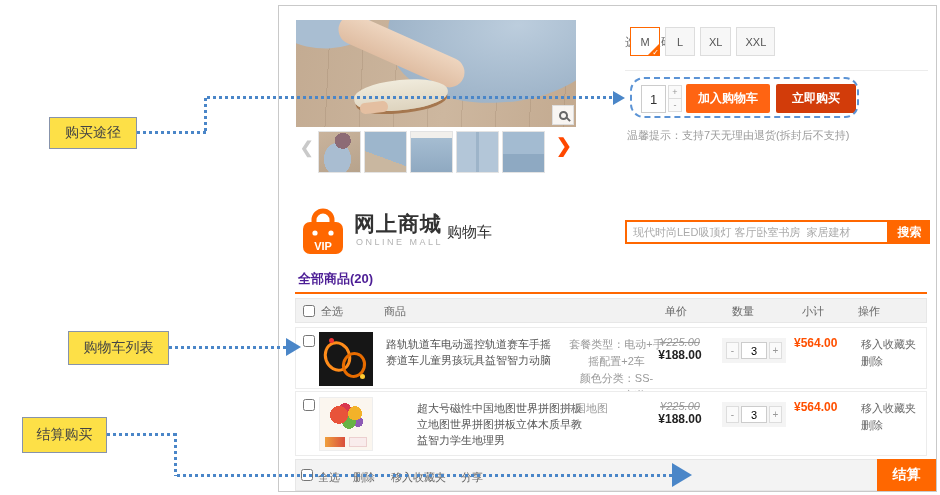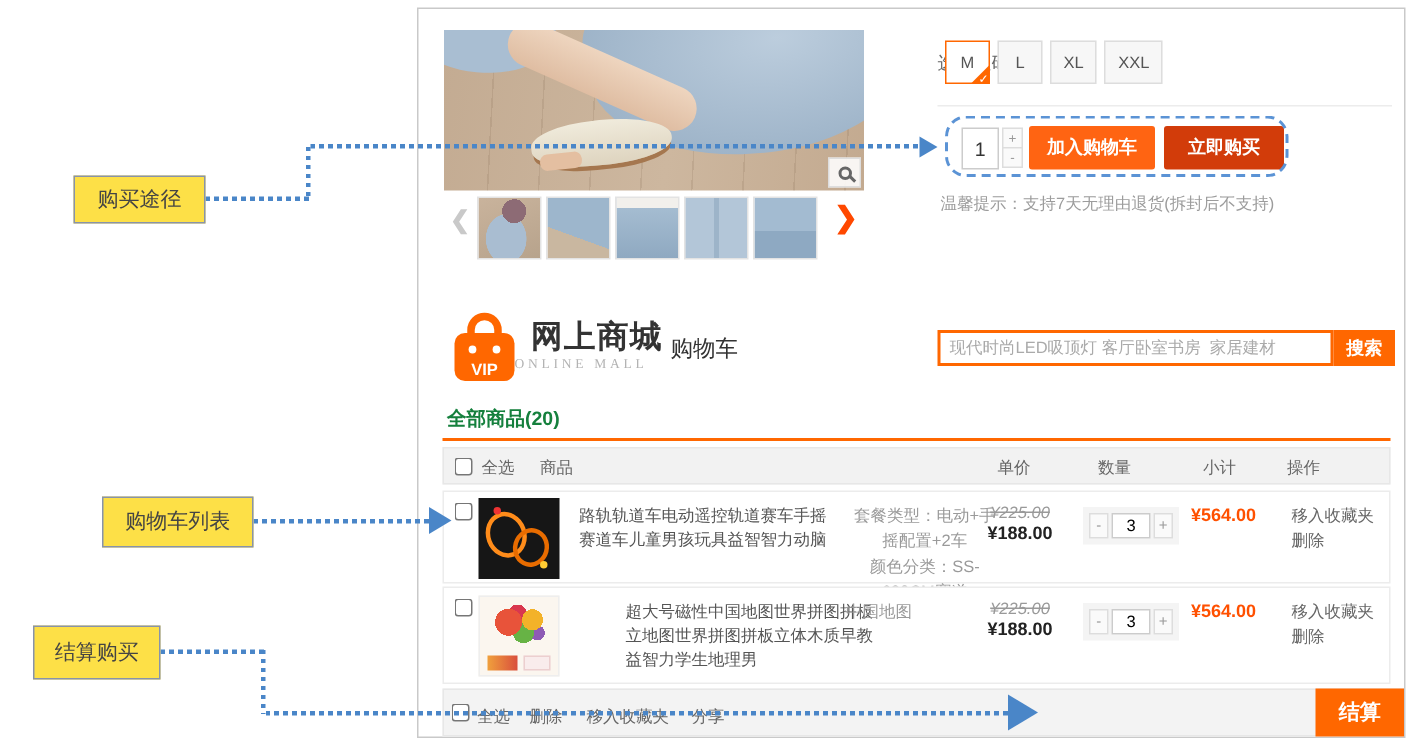--- a/index.html
+++ b/index.html
@@ -69,30 +69,30 @@
     font-size:9px; line-height:12px; text-align:center; cursor:pointer; }
   .spin div + div { margin-top:-1px; }
   .btn { border:none; color:#fff; font-size:12px; font-weight:bold; cursor:pointer; border-radius:2px;
     font-family:"Liberation Sans", sans-serif; }
   .btn-add { left:686px; top:84px; width:84px; height:29px; background:#ff6412; }
   .btn-buy { left:776px; top:84px; width:80px; height:29px; background:#d23c0a; }
   .tip { left:627px; top:128px; font-size:11px; color:#9c9c9c; }
 
   
   .logo-title { left:354px; top:210px; font-size:21px; font-weight:bold; color:#333; letter-spacing:1px; }
-  .logo-sub { left:343px; top:237px; font-size:9px; color:#b3b3b3; letter-spacing:2.5px;font-family:Liberation Serif, serif; }
+  .logo-sub { left:356px; top:237px; font-size:9px; color:#b3b3b3; letter-spacing:2.5px; }
   .cart-title { left:447px; top:223px; font-size:15px; color:#333; }
   .search-input { left:625px; top:220px; width:264px; height:24px; border:2px solid #ff6700;
     font-size:11px; color:#555; padding:0 6px; outline:none; }
   .search-input::placeholder { color:#aaa; }
   .search-btn { left:889px; top:220px; width:41px; height:24px; background:#ff6700;
     color:#fff; font-size:12px; font-weight:bold; border:none; cursor:pointer; }
 
   
-  .tab-all { left:298px; top:270px; font-size:13px; font-weight:bold; color:#15803d; cursor:pointer; }
+  .tab-all { left:298px; top:270px; font-size:13px; font-weight:bold; color:#4c1d95; cursor:pointer; }
   .tab-line { left:295px; top:292px; width:632px; height:2px; background:#ff6700; }
   .thead { left:295px; top:298px; width:632px; height:25px; background:#f2f2f2; border:1px solid #e7e7e7; }
   .hcell { position:absolute; top:5px; font-size:11px; color:#666; }
   input[type=checkbox] { width:12px; height:12px; margin:0; accent-color:#ff6700; cursor:pointer; }
 
   .row { width:632px; left:295px; background:#fff; border:1px solid #ececec; }
   .rtitle { font-size:11px; color:#555; line-height:16px; cursor:pointer; }
   .rsku { font-size:11px; color:#9a9a9a; line-height:17px; }
   .rprice-old { font-size:11px; color:#999; text-decoration:line-through;font-style:italic; }
   .rprice { font-size:12px; color:#222; font-weight:bold; }
@@ -196,21 +196,21 @@
   <div class="abs cart-title">购物车</div>
   <input class="abs search-input" placeholder="现代时尚LED吸顶灯 客厅卧室书房  家居建材" style="">
   <button class="abs search-btn">搜索</button>
 
   <div class="abs tab-all">全部商品(20)</div>
   <div class="abs tab-line"></div>
 
   <div class="abs thead">
     <input type="checkbox" class="abs" style="left: 7px; top: 6px;">
     <span class="hcell" style="left:25px;">全选</span>
-    <span class="hcell" style="left:64px;">商品</span>
+    <span class="hcell" style="left:88px;">商品</span>
     <span class="hcell" style="left:369px;">单价</span>
     <span class="hcell" style="left:436px;">数量</span>
     <span class="hcell" style="left:506px;">小计</span>
     <span class="hcell" style="left:562px;">操作</span>
   </div>
 
   <div class="abs row" style="top:327px; height:62px;">
     <input type="checkbox" class="abs" style="left: 7px; top: 7px;">
     <div class="abs img-track" style="left:23px; top:4px;">
       <div class="r1"></div>

